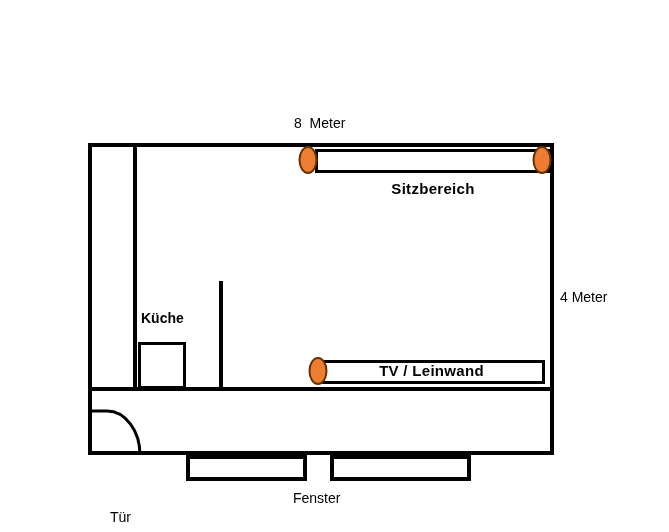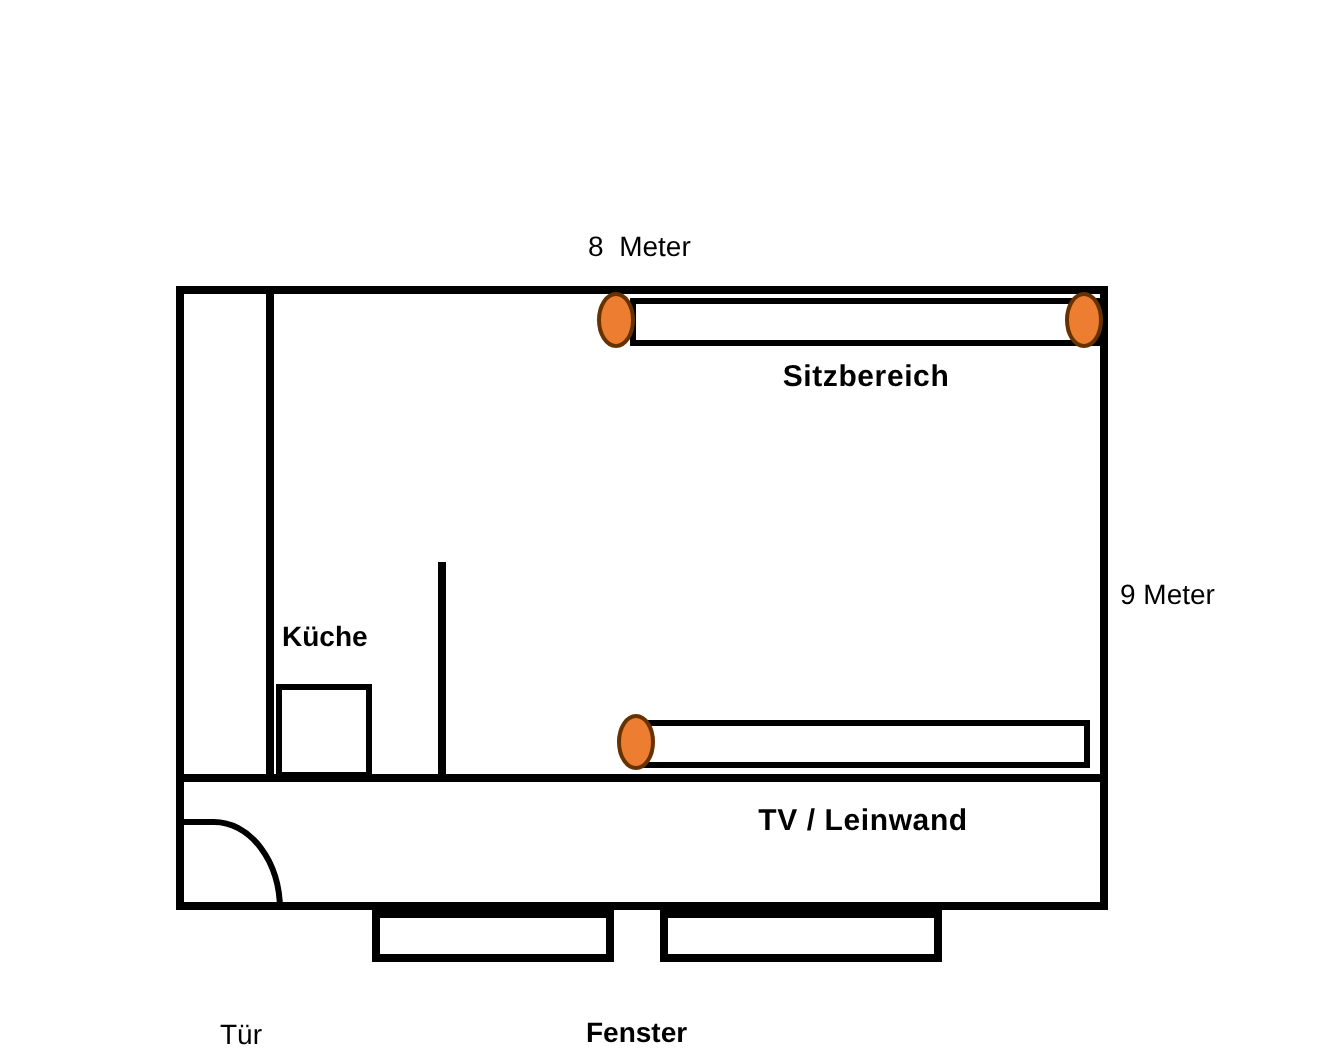--- a/index.html
+++ b/index.html
@@ -68,25 +68,25 @@
       <rect x="332" y="457" width="137" height="22" fill="#ffffff" stroke-width="4"></rect>
 
       <ellipse cx="308" cy="160" rx="8.5" ry="13" stroke-width="2" fill="#ED7D31" stroke="#663300"></ellipse>
       <ellipse cx="542" cy="160" rx="8.5" ry="13" stroke-width="2" fill="#ED7D31" stroke="#663300"></ellipse>
       <ellipse cx="318" cy="371" rx="8.5" ry="13" stroke-width="2" fill="#ED7D31" stroke="#663300"></ellipse>
     </g>
   </svg>
 
   <div class="lbl" style="left:294px; top:116px;">8  Meter</div>
 
-  <div class="lbl" style="left:560px; top:290px;">9 Meter</div>
+  <div class="lbl" style="left:560px; top:290px;">4 Meter</div>
 
   <div class="bar-label" style="left:315px; top:149px; width:236px; height:34px;margin-top:22px;">Sitzbereich</div>
 
-  <div class="bar-label" style="left:318px; top:360px; width:227px; height:21px;margin-top:40px;">TV / Leinwand</div>
+  <div class="bar-label" style="left:318px; top:360px; width:227px; height:21px;">TV / Leinwand</div>
 
   <div class="lbl" style="left:141px; top:311px;font-weight:bold;">Küche</div>
 
   <div class="lbl" style="left:110px; top:464px;margin-top:46px;">Tür</div>
 
-  <div class="lbl" style="left:293px; top:509px;font-weight:bold;">Fenster</div>
+  <div class="lbl" style="left:293px; top:491px;">Fenster</div>
 
 </div>
 
 </body></html>

